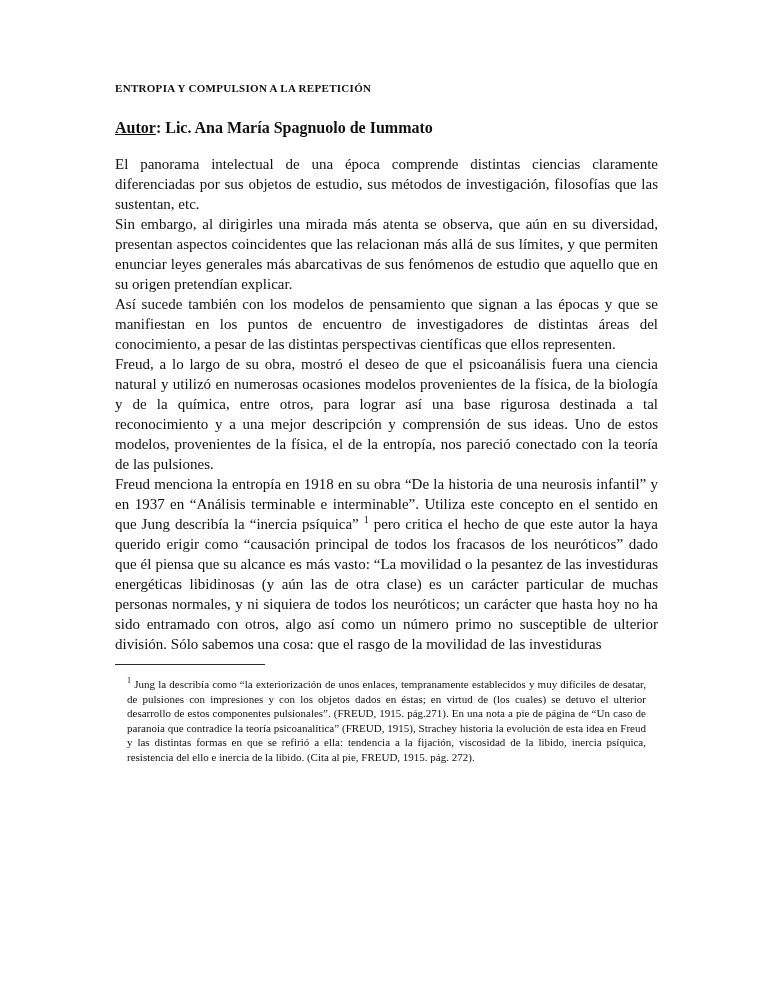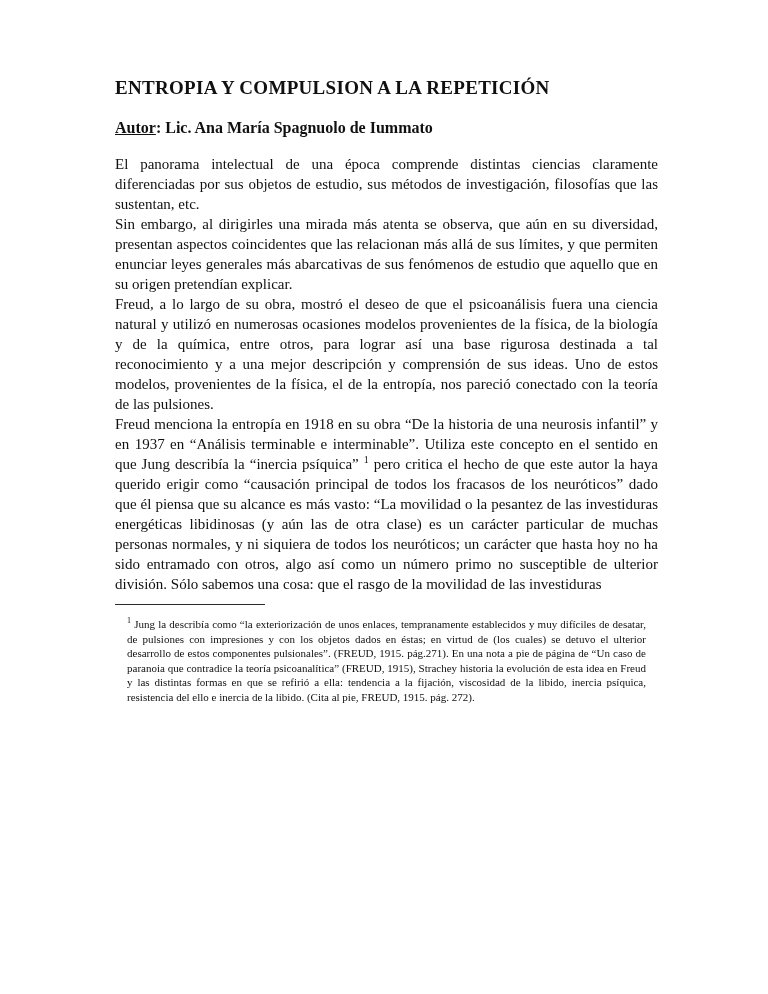--- a/index.html
+++ b/index.html
@@ -15,21 +15,21 @@
     color: #101010;
   }
   .page {
     box-sizing: border-box;
     width: 768px;
     height: 994px;
     padding: 78px 110px 40px 115px;
     background: #ffffff;
   }
   .title {
-    font-size: 19px;
+    font-size: 11px;
     font-weight: bold;
     letter-spacing: 0.3px;
     margin: 0 0 22px 0;
     line-height: 20px;
   }
   .author {
     font-size: 16px;
     font-weight: bold;
     margin: 0 0 18px 0;
     line-height: 16px;
@@ -74,20 +74,21 @@
 
 <div class="page">
 
   <h1 class="title">ENTROPIA Y COMPULSION A LA REPETICIÓN</h1>
 
   <p class="author"><span class="author-label">Autor</span><span>: Lic. Ana María Spagnuolo de Iummato</span></p>
 
   <div class="doc-body">
     <p>El panorama intelectual de una época comprende distintas ciencias claramente diferenciadas por sus objetos de estudio, sus métodos de investigación, filosofías que las sustentan, etc.</p>
     <p>Sin embargo, al dirigirles una mirada más atenta se observa, que aún en su diversidad, presentan aspectos coincidentes que las relacionan más allá de sus límites, y que permiten enunciar leyes generales más abarcativas de sus fenómenos de estudio que aquello que en su origen pretendían explicar.</p>
+    <p>Así sucede también con los modelos de pensamiento que signan a las épocas y que se manifiestan en los puntos de encuentro de investigadores de distintas áreas del conocimiento, a pesar de las distintas perspectivas científicas que ellos representen.</p>
     <p>Freud, a lo largo de su obra, mostró el deseo de que el psicoanálisis fuera una ciencia natural y utilizó en numerosas ocasiones modelos provenientes de la física, de la biología y de la química, entre otros, para lograr así una base rigurosa destinada a tal reconocimiento y a una mejor descripción y comprensión de sus ideas. Uno de estos modelos, provenientes de la física, el de la entropía, nos pareció conectado con la teoría de las pulsiones.</p>
     <p><span>Freud menciona la entropía en 1918 en su obra “De la historia de una neurosis infantil” y en 1937 en “Análisis terminable e interminable”. Utiliza este concepto en el sentido en que Jung describía la “inercia psíquica”</span>
       <sup class="fnref">1</sup>
       <span>pero critica el hecho de que este autor la haya querido erigir como “causación principal de todos los fracasos de los neuróticos” dado que él piensa que su alcance es más vasto: “La movilidad o la pesantez de las investiduras energéticas libidinosas (y aún las de otra clase) es un carácter particular de muchas personas normales, y ni siquiera de todos los neuróticos; un carácter que hasta hoy no ha sido entramado con otros, algo así como un número primo no susceptible de ulterior división. Sólo sabemos una cosa: que el rasgo de la movilidad de las investiduras</span></p>
   </div>
 
   <div class="footnote-area">
     <div class="fn-rule"></div>
     <p class="footnote"><sup>1</sup>
       <span>Jung la describía como “la exteriorización de unos enlaces, tempranamente establecidos y muy difíciles de desatar, de pulsiones con impresiones y con los objetos dados en éstas; en virtud de (los cuales) se detuvo el ulterior desarrollo de estos componentes pulsionales”. (FREUD, 1915. pág.271). En una nota a pie de página de “Un caso de paranoia que contradice la teoría psicoanalítica” (FREUD, 1915), Strachey historia la evolución de esta idea en Freud y las distintas formas en que se refirió a ella: tendencia a la fijación, viscosidad de la libido, inercia psíquica, resistencia del ello e inercia de la libido. (Cita al pie, FREUD, 1915. pág. 272).</span></p>

